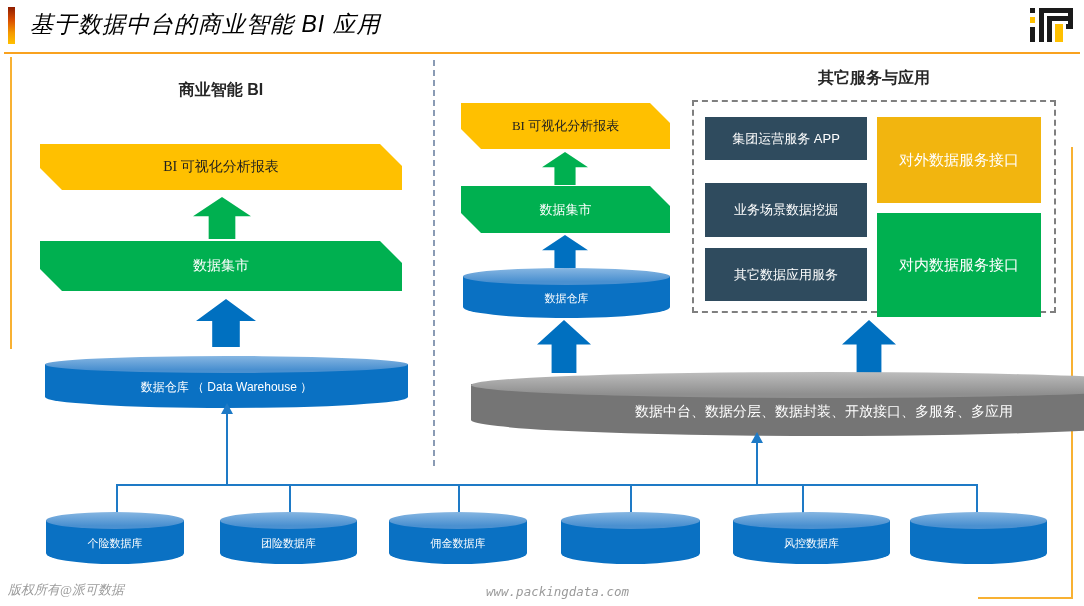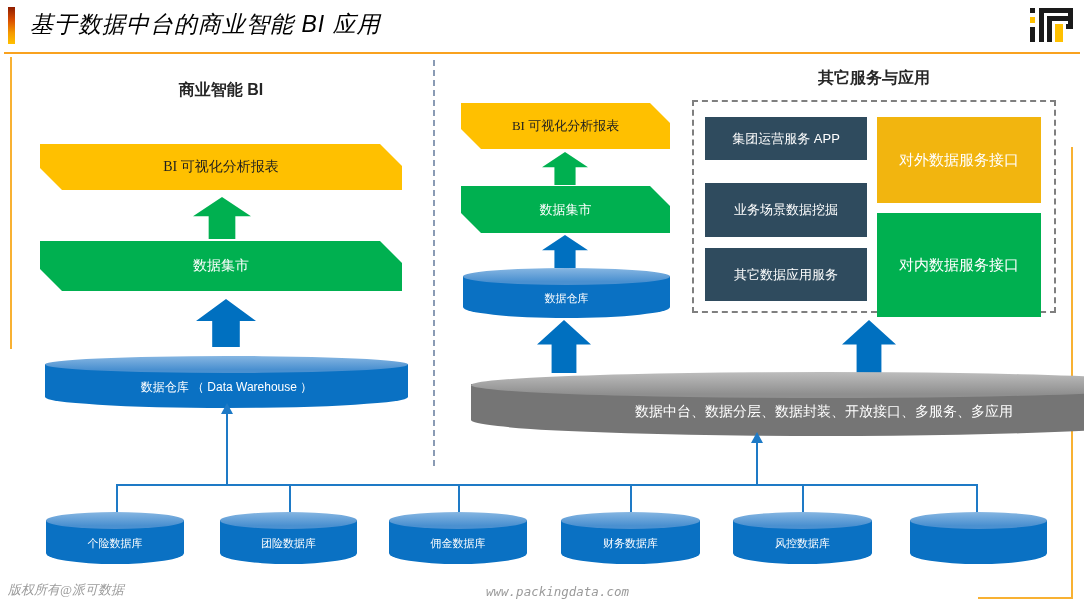--- a/index.html
+++ b/index.html
@@ -168,23 +168,22 @@
     <div class="lbl">团险数据库</div>
   </div>
   <div class="cyl cyl-blue" style="left:389px;top:512px;width:138px;height:52px;">
     <div class="cyl-body"></div>
       <div class="cyl-top"></div>
     <div class="lbl">佣金数据库</div>
   </div>
   <div class="cyl cyl-blue" style="left:561px;top:512px;width:139px;height:52px;">
     <div class="cyl-body"></div>
       <div class="cyl-top"></div>
-    <div class="lbl">财务数据库</div>
   </div>
-  <div class="cyl cyl-blue" style="left:733px;top:512px;width:139px;height:52px;">
+  <div class="cyl cyl-blue" style="left:733px;top:512px;width:139px;height:52px;padding-left:18px;">
     <div class="cyl-body"></div>
       <div class="cyl-top"></div>
     <div class="lbl">风控数据库</div>
   </div>
   <div class="cyl cyl-blue" style="left:910px;top:512px;width:137px;height:52px;">
     <div class="cyl-body"></div>
       <div class="cyl-top"></div>
   </div>
 
   <div class="abs" id="footer-copyright">版权所有@派可数据</div>

